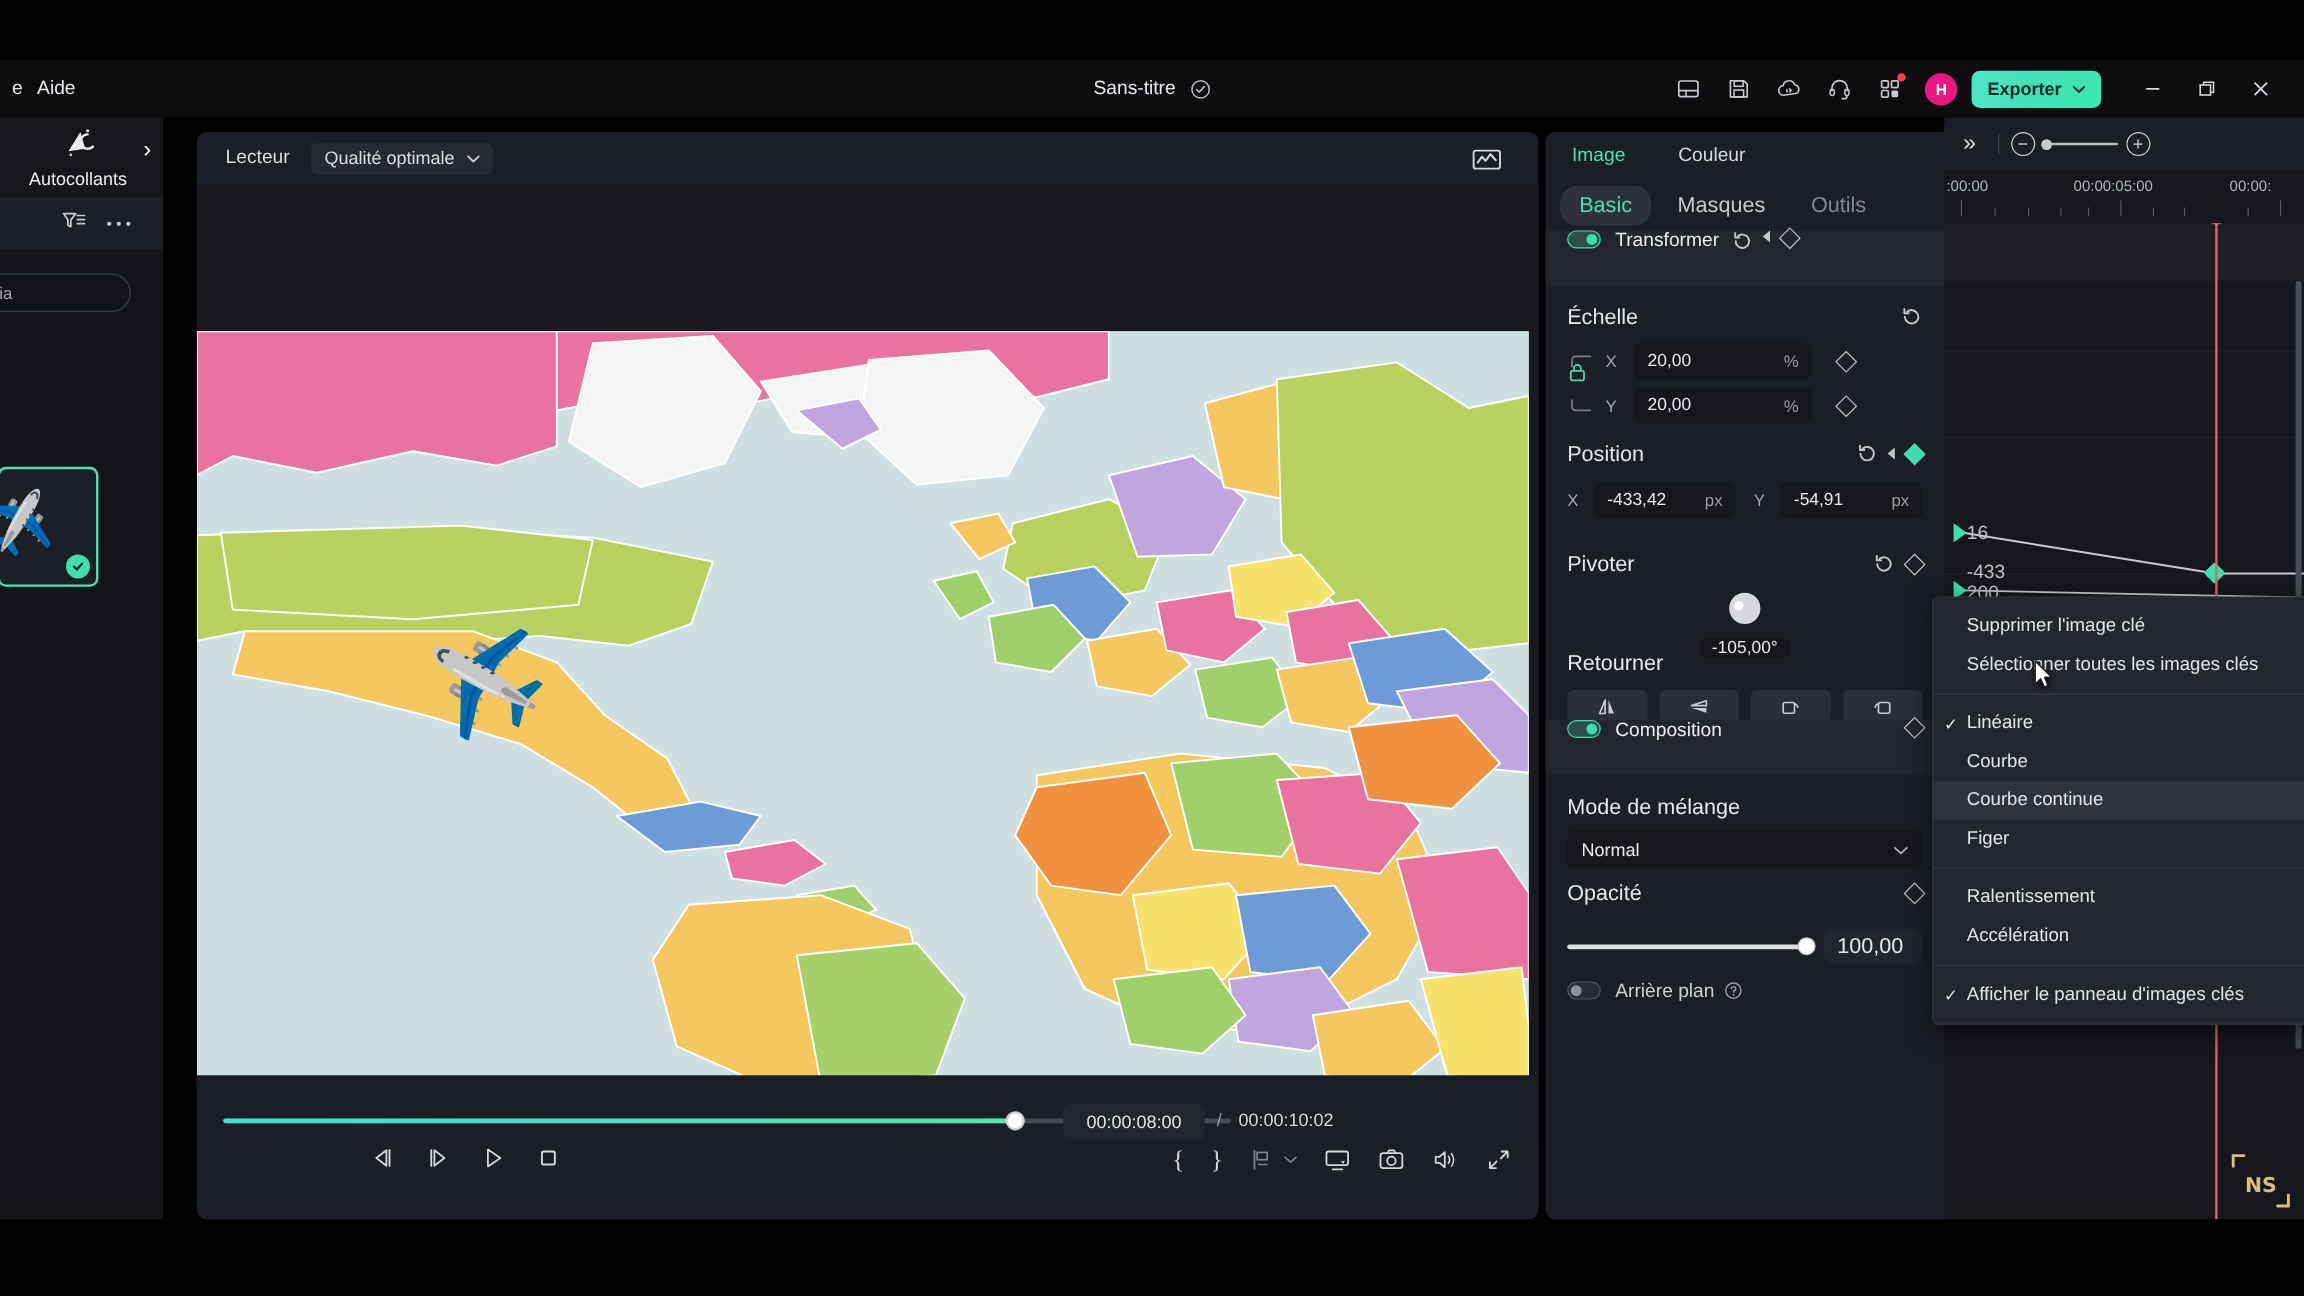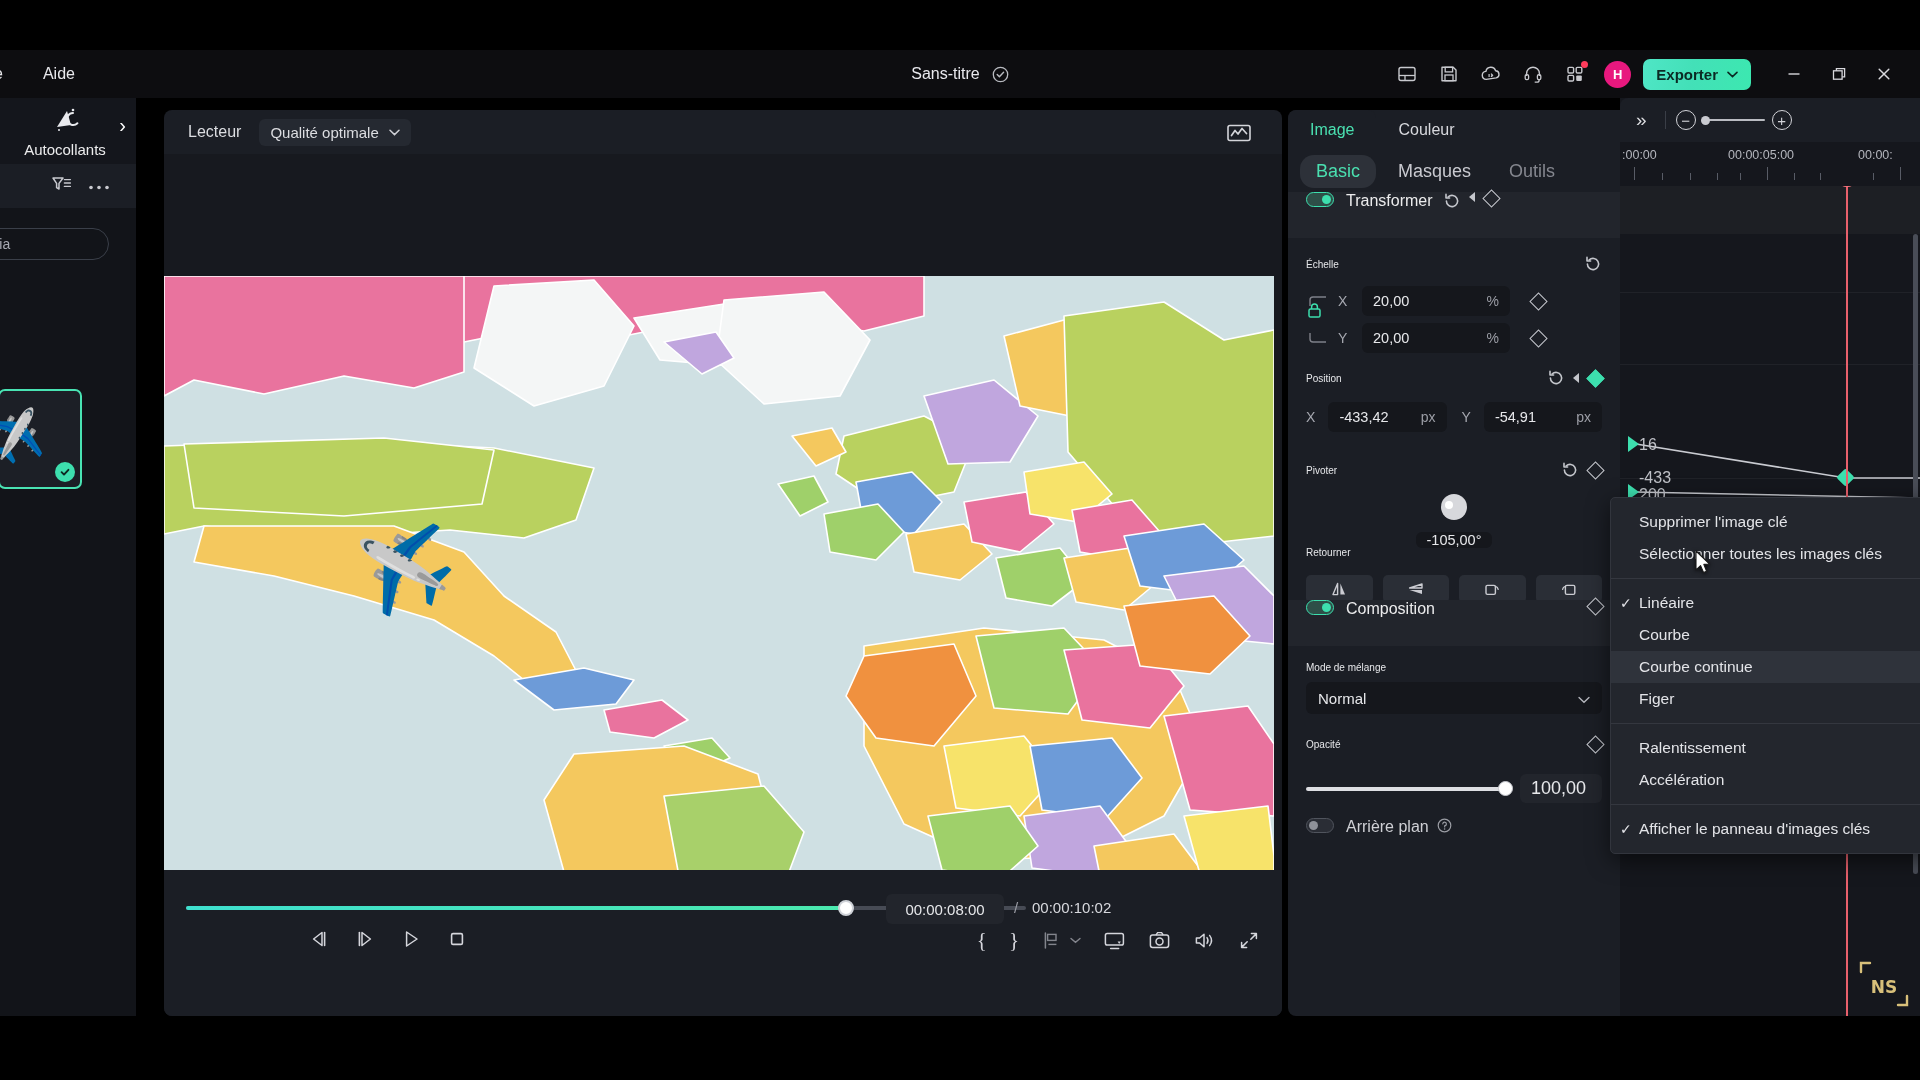--- a/index.html
+++ b/index.html
@@ -9,21 +9,21 @@
     font-family: "Liberation Sans", "DejaVu Sans", sans-serif;
     -webkit-font-smoothing: antialiased;
   }
   .app { position: relative; width: 1920px; height: 1080px; background: #000; }
 
   
   .titlebar {
     position: absolute; left: 0; top: 50px; width: 1920px; height: 48px;
     background: #0d0d10; display: flex; align-items: center;
   }
-  .menu-items { display: flex; align-items: center; gap: 28px; padding-left: 0px; }
+  .menu-items { display: flex; align-items: center; padding-left: 16px; }
   .menu-item { color: #e8e8ec; font-size: 16px; padding: 4px 6px; cursor: default; white-space: nowrap; }
   .menu-item.clipped { margin-left: -12px; }
   .title-center {
     position: absolute; left: 0; right: 0; top: 0; height: 48px;
     display: flex; align-items: center; justify-content: center; gap: 12px;
     pointer-events: none;
   }
   .title-text { color: #e9e9ee; font-size: 16px; }
   .title-check { width: 17px; height: 17px; }
 
@@ -126,21 +126,21 @@
     background: #cfe0e3; overflow: hidden;
   }
   .map-svg { position: absolute; left: 0; top: 0; }
   .plane-overlay {
     position: absolute; left: 200px; top: 250px;
     font-size: 74px; transform: rotate(-105deg);
   }
 
   
   .player {
-    position: absolute; left: 0; bottom: 0; width: 1118px; height: 146px;
+    position: absolute; left: 0; bottom: 0; width: 1118px; height: 120px;
     background: #1b1e25; border-radius: 0 0 8px 8px;
   }
   .scrub-row { position: absolute; left: 22px; top: 28px; width: 1074px; height: 20px; }
   .scrub-track {
     position: absolute; left: 0; top: 8px; width: 840px; height: 4px;
     background: #474b55; border-radius: 2px;
   }
   .scrub-fill {
     position: absolute; left: 0; top: 8px; width: 660px; height: 4px;
     background: linear-gradient(90deg,#3fe0cf,#4be9ae); border-radius: 2px;
@@ -205,21 +205,21 @@
   .tg::after {
     content: ''; position: absolute; right: 2px; top: 1.5px;
     width: 9px; height: 9px; border-radius: 50%; background: #3ddfae;
   }
   .tg.off { background: #2a2d35; border-color: #50545d; }
   .tg.off::after { left: 2px; right: auto; background: #8e9199; }
   .tg-label { color: #ececed; font-size: 16px; margin-left: 12px; }
 
   .prop-sec { position: absolute; left: 0; width: 332px; padding: 0 18px; }
   .sec-head { display: flex; align-items: center; height: 28px; }
-  .sec-title { color: #e6e7ea; font-size: 10px; flex: 1; }
+  .sec-title { color: #e6e7ea; font-size: 18px; flex: 1; }
   .ic-btn { color: #c4c6cc; display: flex; align-items: center; margin-left: 10px; }
   .diamond { width: 13px; height: 13px; transform: rotate(45deg); border: 1.6px solid #c4c6cc; }
   .diamond.filled { background: #3ddfae; border-color: #3ddfae; }
   .tri-left {
     width: 0; height: 0; border-top: 5px solid transparent; border-bottom: 5px solid transparent;
     border-right: 6px solid #c4c6cc; margin-left: 8px;
   }
 
   .field {
     background: #15171c; border-radius: 6px; height: 30px;

